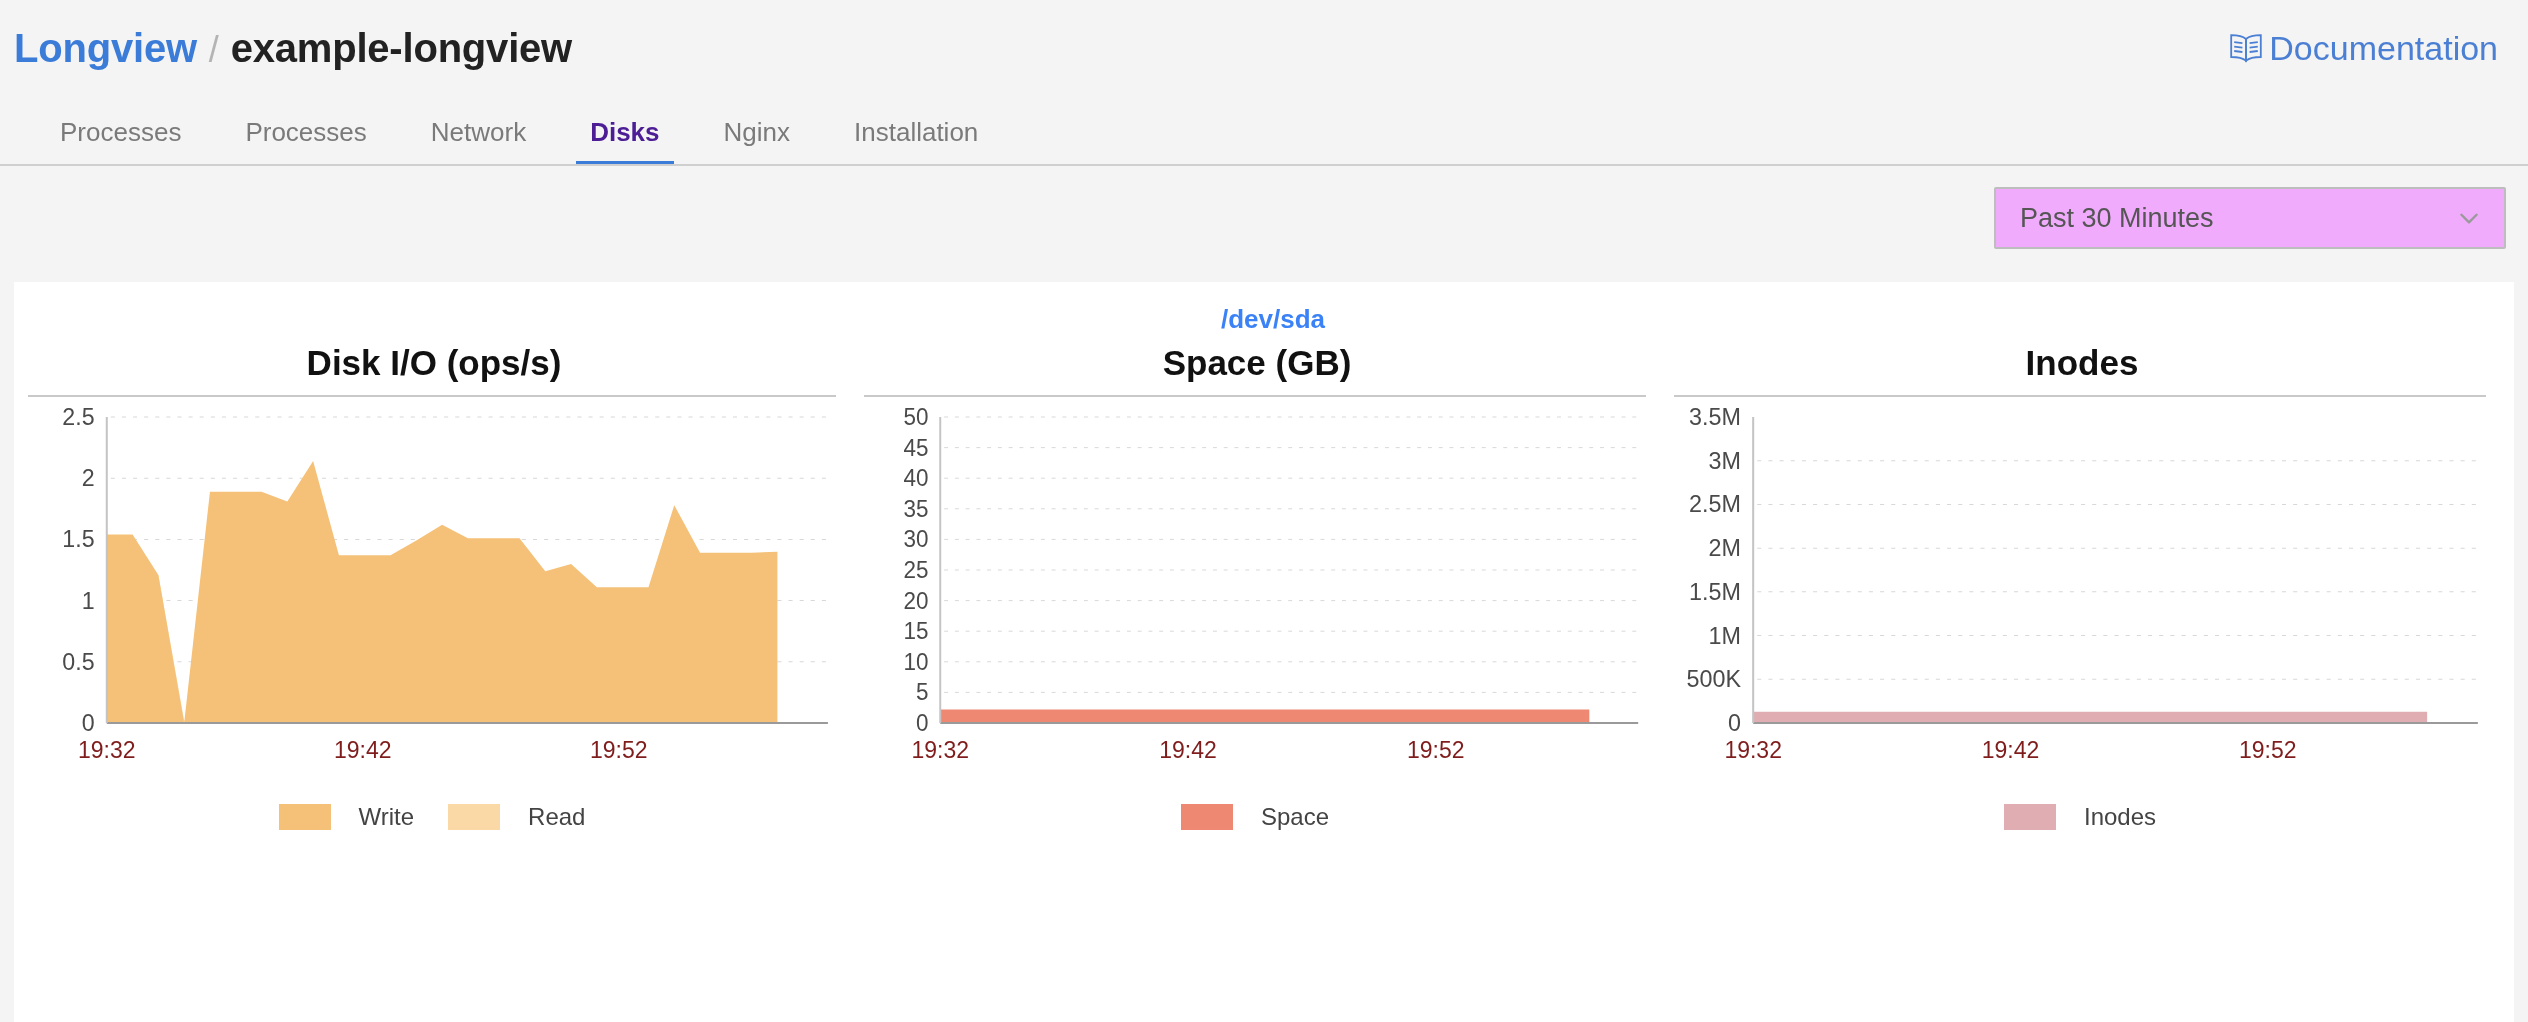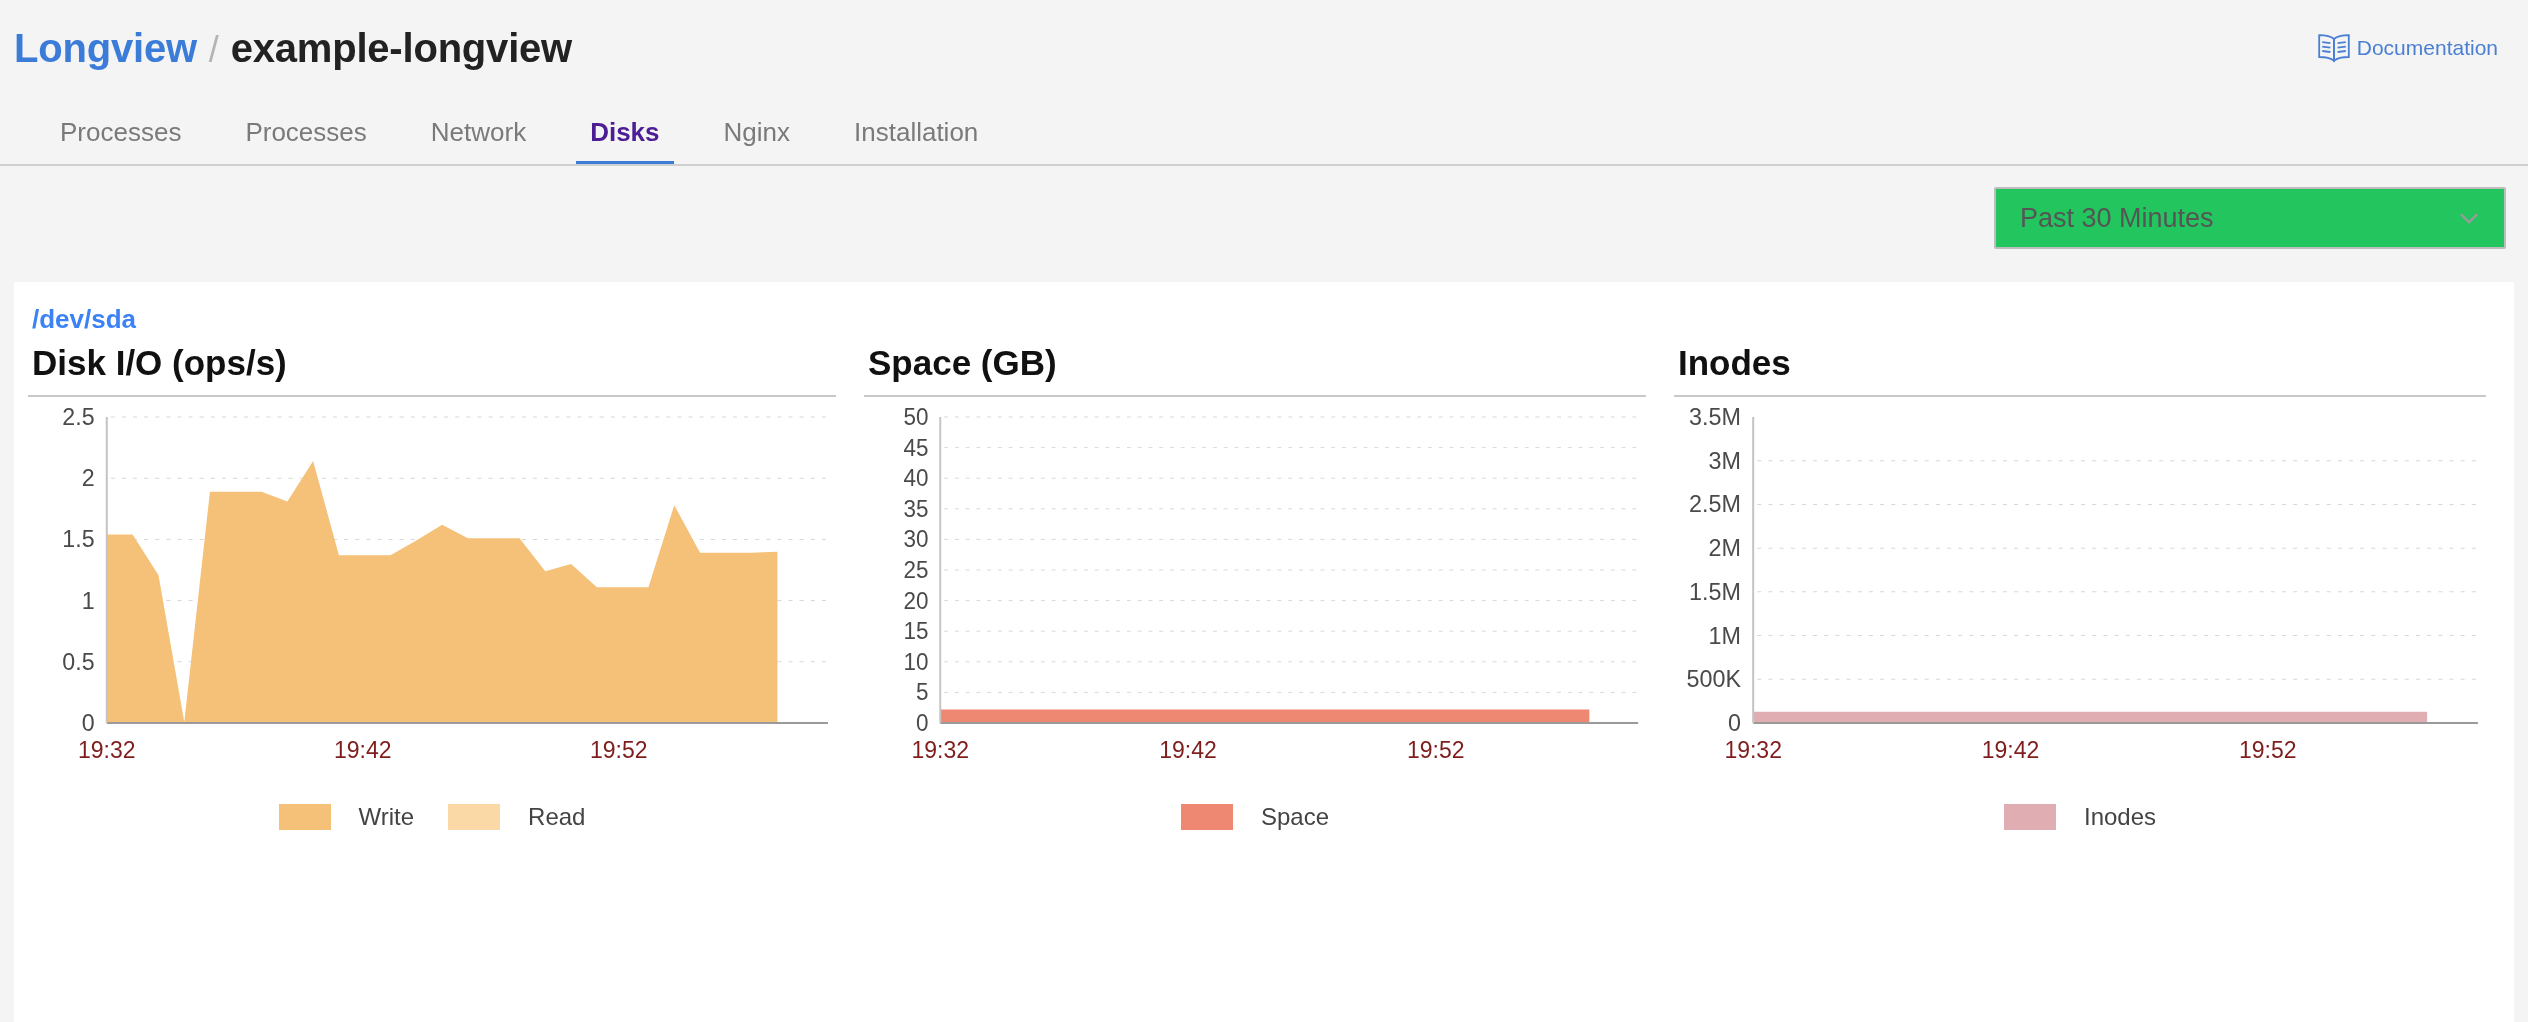--- a/index.html
+++ b/index.html
@@ -10,20 +10,21 @@
     font-family: "Liberation Sans", sans-serif;
     overflow: hidden;
   }
 
   
   .page {
     width: 2528px;
     height: 1022px;
     position: relative;
     background: #f4f4f4;
+    text-align: center;
   }
   .header-row {
     height: 96px;
     display: flex;
     align-items: center;
     justify-content: space-between;
     padding: 0 24px 0 14px;
   }
   .breadcrumb {
     display: flex;
@@ -44,21 +45,21 @@
   }
   .crumb-current {
     color: #222;
     font-weight: 700;
   }
   .doc-link {
     display: flex;
     align-items: center;
     gap: 6px;
     color: #4a7fd4;
-    font-size: 21px;
+    font-size: 34px;
     cursor: pointer;
     margin-right: 6px;
   }
   .doc-link svg { display: block; }
 
   
   .tabs-wrap {
     position: relative;
     padding-left: 28px;
     height: 70px;
@@ -99,21 +100,21 @@
   .toolbar {
     height: 104px;
     display: flex;
     align-items: center;
     justify-content: flex-end;
     padding-right: 22px;
   }
   .select-box {
     width: 512px;
     height: 62px;
-    background: #22c55e;
+    background: #f0abfc;
     border: 2px solid #bdbdbd;
     border-radius: 2px;
     display: flex;
     align-items: center;
     justify-content: space-between;
     padding: 0 22px 0 24px;
     cursor: pointer;
   }
   .select-value {
     font-size: 27px;

